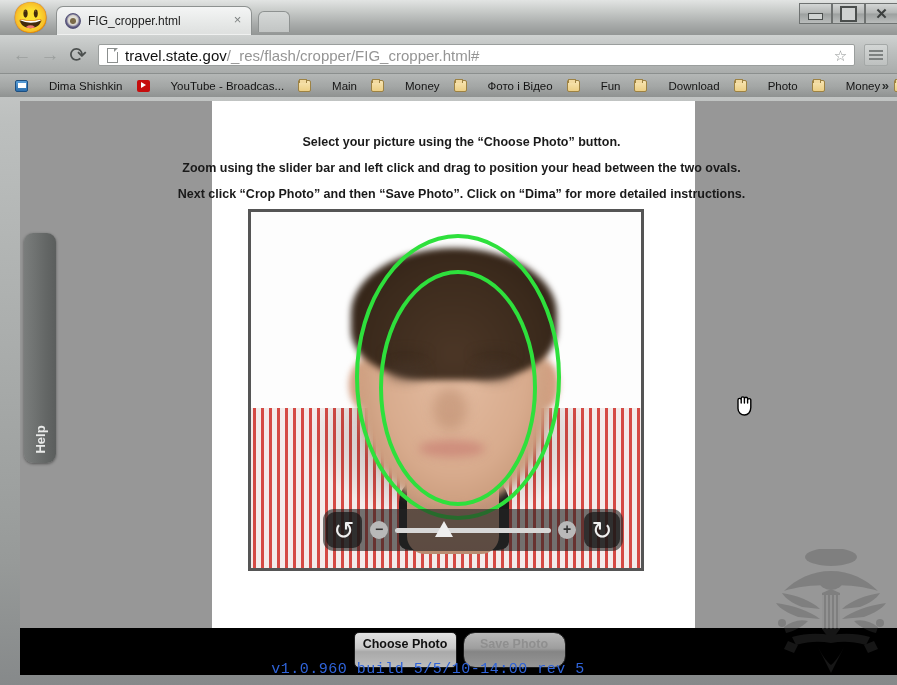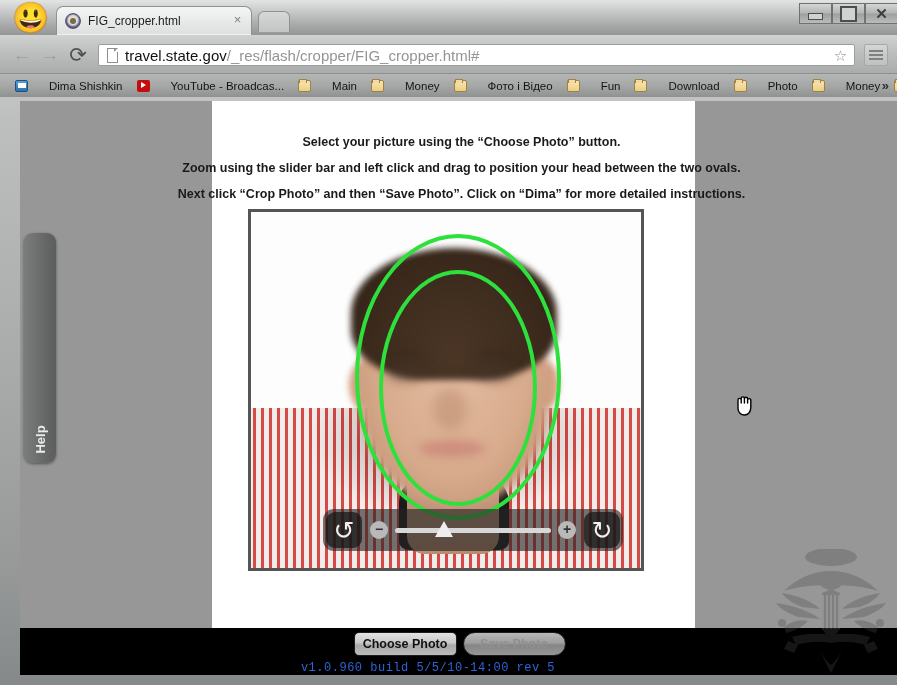--- a/index.html
+++ b/index.html
@@ -272,31 +272,31 @@
   
   #blackbar {
     position:absolute; left:0; top:527px; width:879px; height:47px;
     background:#000;
   }
   #buttons {
     position:absolute; left:0; top:4px; width:879px;
     display:flex; justify-content:center; gap:6px;
   }
   .pbtn {
-    width:103px; height:24px;
+    width:103px; height:36px;
     border-radius:5px; border:1px solid #1d1d1d;
     background:linear-gradient(180deg,#e3e3e3 0%,#c8c8c8 45%,#a9a9a9 55%,#bcbcbc 100%);
     font-size:12.5px; font-weight:bold; line-height:22px; text-align:center;
     color:#111;
   }
   .pbtn.disabled { color:#8f8f8f;
     background:linear-gradient(180deg,#b8b8b8 0%,#9e9e9e 45%,#858585 55%,#969696 100%);border-radius:12px; }
   #version {
     position:absolute; left:0; top:33px; width:816px; text-align:center;
-    font-family:"Liberation Mono", monospace; font-size:12px;
+    font-family:"Liberation Mono", monospace; font-size:15px;
     color:#2f63d8; letter-spacing:.5px;
   }
 
   
   #seal {
     position:absolute; left:742px; top:448px; width:138px; height:124px;
     opacity:.30; z-index:3;
   }
 </style>
 </head>

